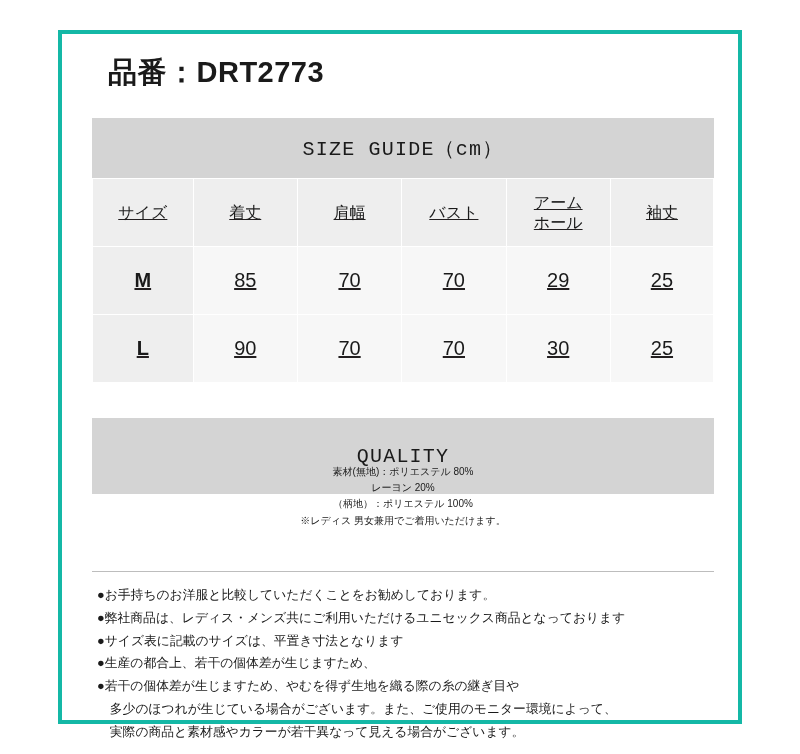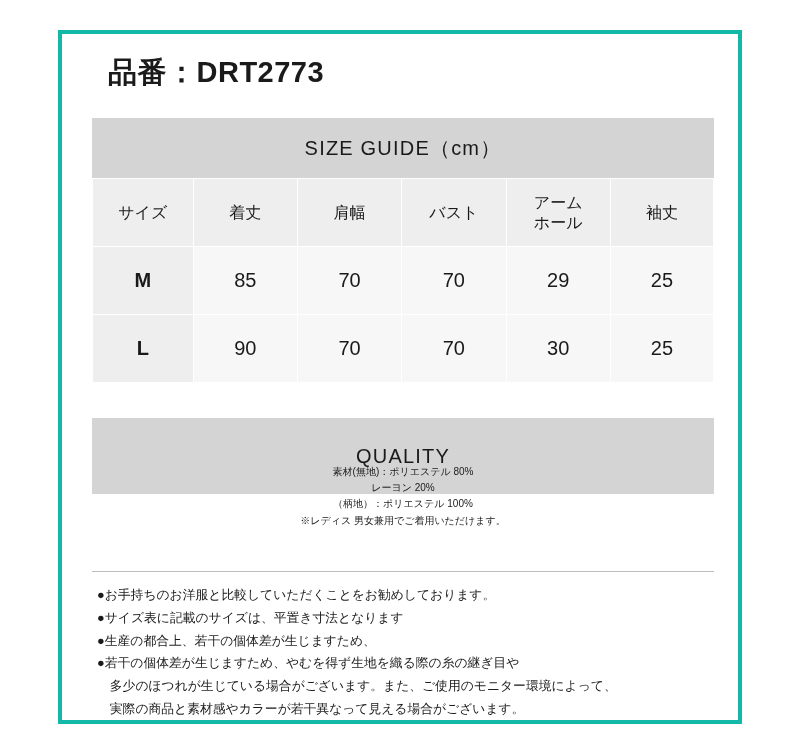--- a/index.html
+++ b/index.html
@@ -55,37 +55,39 @@
     background: #d4d4d4;
     display: flex;
     align-items: center;
     justify-content: center;
     box-sizing: border-box;
   }
   .band .band-text {
     font-size: 20px;
     letter-spacing: 1.2px;
     color: #1a1a1a;
+    font-family: Liberation Mono, monospace;
   }
   #size-guide-band {
     top: 84px;
     height: 60px;
   }
   #quality-band {
     top: 368px;
     height: 76px;
     margin-top: 16px;
   }
   table.size-table {
     position: absolute;
     left: 30px;
     top: 144px;
     width: 622px;
     border-collapse: collapse;
     table-layout: fixed;
+    text-decoration: underline;
   }
   table.size-table th,
   table.size-table td {
     border: 1px solid #ffffff;
     text-align: center;
     vertical-align: middle;
     box-sizing: border-box;
   }
   table.size-table thead th {
     background: #eeeeee;
@@ -200,20 +202,21 @@
       <div>素材(無地)：ポリエステル 80%</div>
       <div>レーヨン 20%</div>
       <div>（柄地）：ポリエステル 100%</div>
       <div>※レディス 男女兼用でご着用いただけます。</div>
     </div>
 
     <div class="divider"></div>
 
     <div class="notes">
       <div class="note-line">●お手持ちのお洋服と比較していただくことをお勧めしております。</div>
+      <div class="note-line">●弊社商品は、レディス・メンズ共にご利用いただけるユニセックス商品となっております</div>
       <div class="note-line">●サイズ表に記載のサイズは、平置き寸法となります</div>
       <div class="note-line">●生産の都合上、若干の個体差が生じますため、</div>
       <div class="note-line">●若干の個体差が生じますため、やむを得ず生地を織る際の糸の継ぎ目や</div>
       <div class="note-line">　多少のほつれが生じている場合がございます。また、ご使用のモニター環境によって、</div>
       <div class="note-line">　実際の商品と素材感やカラーが若干異なって見える場合がございます。</div>
     </div>
 
   </div>
 </div>
 

